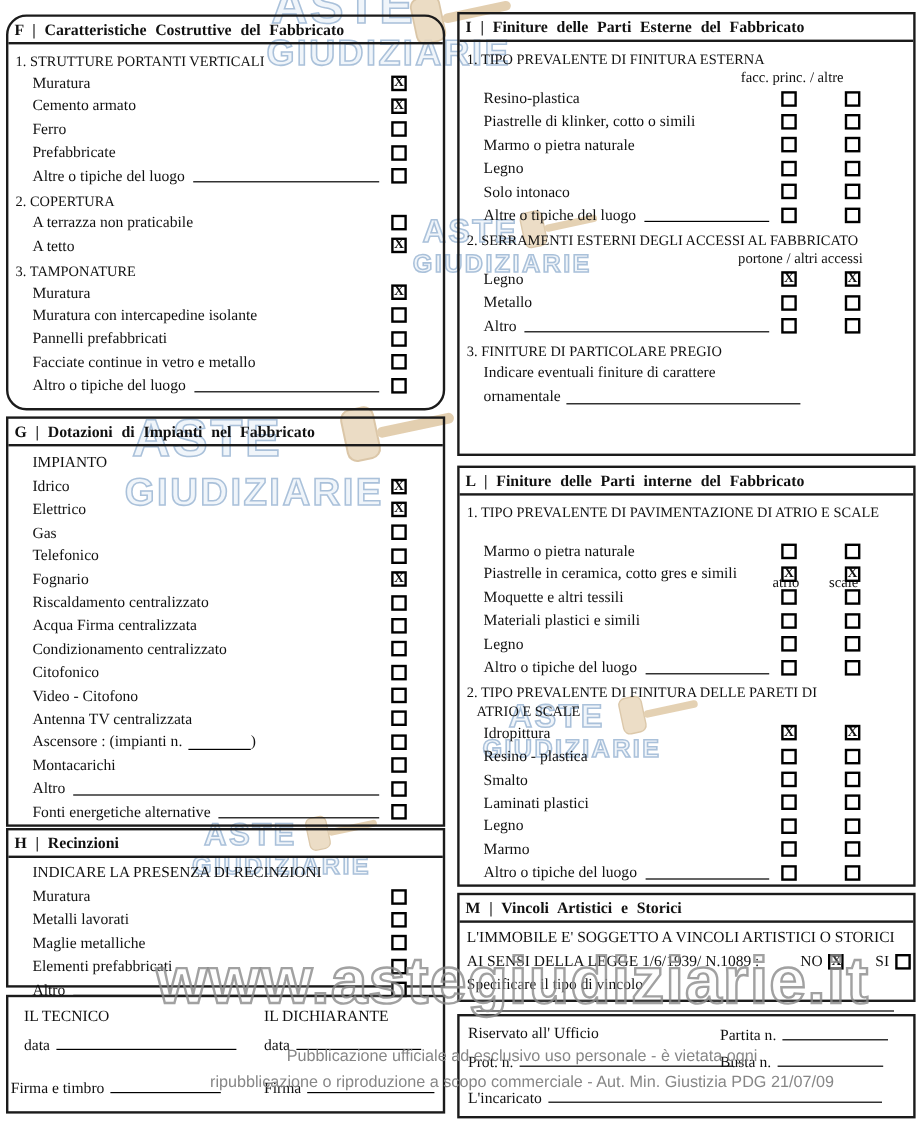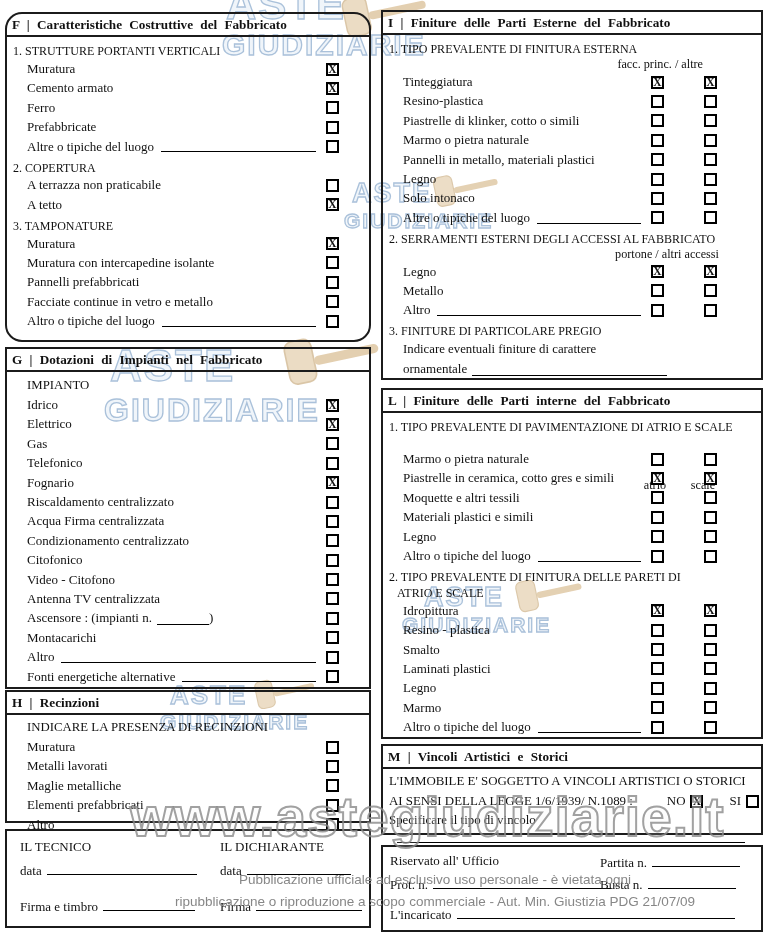--- a/index.html
+++ b/index.html
@@ -337,21 +337,21 @@
           </span>
         </div>
       </div>
   </div>
 
   <div class="box" id="box-sign" style="left:5px;top:829px;width:366px;height:99px;">
     <div class="sr sign-title" style="left:13px;top:8px;">IL TECNICO</div>
     <div class="sr" style="left:13px;top:30px;">
       <span>data</span><span class="u" style="width:150px;"></span>
     </div>
-    <div class="sr" style="left:13px;top:66px;">
+    <div class="sr" style="left:2px;top:66px;">
       <span>Firma e timbro</span><span class="u" style="width:92px;"></span>
     </div>
     <div class="sr sign-title" style="left:213px;top:8px;">IL DICHIARANTE</div>
     <div class="sr" style="left:213px;top:30px;">
       <span>data</span><span class="u" style="width:104px;"></span>
     </div>
     <div class="sr" style="left:213px;top:66px;">
       <span>Firma</span><span class="u" style="width:106px;"></span>
     </div>
   </div>
@@ -359,49 +359,35 @@
   <div class="box" id="box-i" style="left:381px;top:10px;width:382px;height:370px;">
     <div class="box-title">I | Finiture delle Parti Esterne del Fabbricato</div>
     <div class="box-body">
         <div class="row sub">
           <span>1. TIPO PREVALENTE DI FINITURA ESTERNA</span>
         </div>
         <div class="colhead" style="padding-right: 50px;">
           <span>facc. princ. / altre</span>
         </div>
         <div class="row item">
-          <span>Tinteggiatura</span>
-          <span class="cbs double">
-            <span class="cb checked"></span>
-            <span class="cb checked"></span>
-          </span>
-        </div>
-        <div class="row item">
           <span>Resino-plastica</span>
           <span class="cbs double">
             <span class="cb"></span>
             <span class="cb"></span>
           </span>
         </div>
         <div class="row item">
           <span>Piastrelle di klinker, cotto o simili</span>
           <span class="cbs double">
             <span class="cb"></span>
             <span class="cb"></span>
           </span>
         </div>
         <div class="row item">
           <span>Marmo o pietra naturale</span>
-          <span class="cbs double">
-            <span class="cb"></span>
-            <span class="cb"></span>
-          </span>
-        </div>
-        <div class="row item">
-          <span>Pannelli in metallo, materiali plastici</span>
           <span class="cbs double">
             <span class="cb"></span>
             <span class="cb"></span>
           </span>
         </div>
         <div class="row item">
           <span>Legno</span>
           <span class="cbs double">
             <span class="cb"></span>
             <span class="cb"></span>

